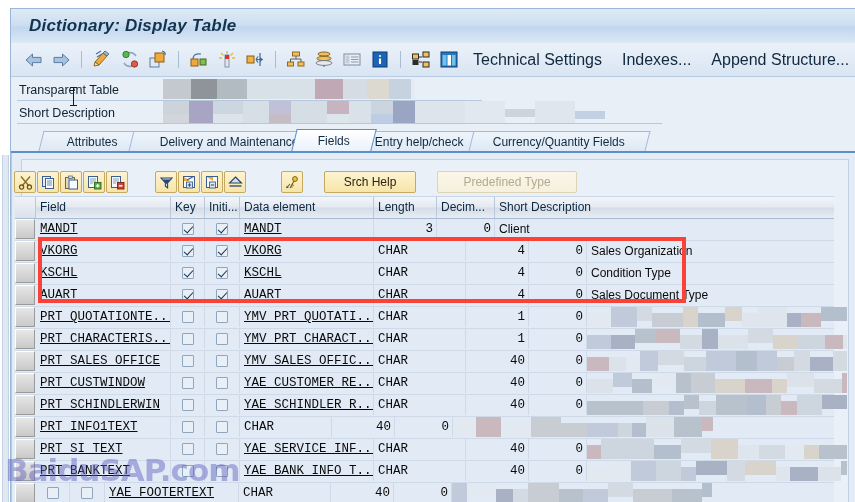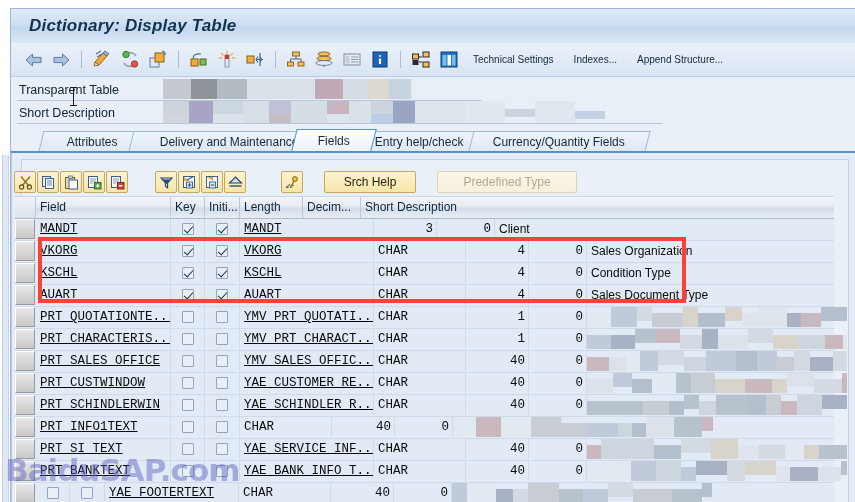--- a/index.html
+++ b/index.html
@@ -37,21 +37,21 @@
   .toolbar{
     position:absolute;left:11px;top:43px;width:844px;height:33px;
     background:linear-gradient(to bottom,#eaf1f9 0%,#e2ebf6 50%,#d9e5f3 100%);
     border-bottom:1px solid #b7cbe2;
   }
   .tb-items{position:absolute;left:8px;top:0;height:33px;display:flex;align-items:center;}
   .tbico{width:24px;height:24px;display:inline-flex;align-items:center;justify-content:center;margin:0 2px;}
   .tbico svg{display:block;}
   .tbsep{width:1px;height:17px;background:#a9bcd3;margin:0 6px;}
   .tb-link{
-    font-size:10px;color:#10293f;margin:0 10px;white-space:nowrap;text-align:right;
+    font-size:16px;color:#10293f;margin:0 10px;white-space:nowrap;text-align:right;
   }
   
   .attrarea{position:absolute;left:11px;top:77px;width:844px;height:54px;background:#e9eff7;}
   .lbl{position:absolute;font-size:12.5px;color:#0c2336;white-space:nowrap;}
   .lbl1{left:8px;top:6px;}
   .lbl2{left:8px;top:29px;}
   .underline-a{position:absolute;left:6px;top:23px;width:465px;height:1px;background:#b6c8dc;}
   .underline-b{position:absolute;left:6px;top:46px;width:645px;height:1px;background:#b6c8dc;}
   .caret{position:absolute;left:62px;top:10px;width:1px;height:19px;background:#1a1a1a;}
   .caret:before{content:"";position:absolute;left:-3px;top:0;width:7px;height:1px;background:#1a1a1a;}
@@ -444,20 +444,21 @@
 
     <span class="gbtn wide disabled" style="min-width:140px;">Predefined Type</span>
   </div>
 
   <div class="tbl">
     <div class="thead">
       <div class="hsel"></div>
       <div class="th" style="width:135px;">Field</div>
       <div class="th" style="width:34px;">Key</div>
       <div class="th" style="width:35px;">Initi...</div>
+      <div class="th" style="width:134px;">Data element</div>
       <div class="th" style="width:63px;">Length</div>
       <div class="th" style="width:58px;">Decim...</div>
       <div class="th" style="width:260px;border-right:none;">Short Description</div>
     </div>
     <div id="tbody">
         <div class="row">
           <div class="selcell"></div>
           <div class="td " style="width: 135px; min-width: 135px;"><u>MANDT</u></div>
           <div class="td chk" style="width: 34px; min-width: 34px;">
             <span class="cb on"></span>

